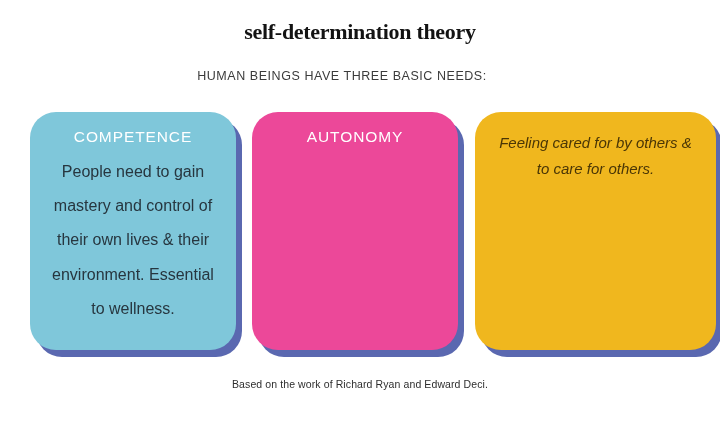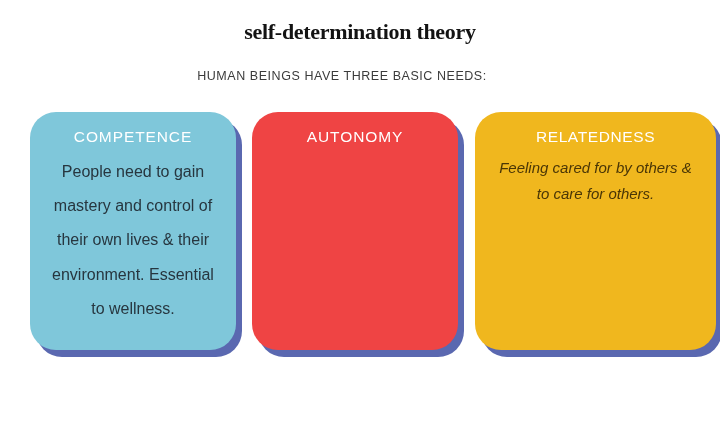--- a/index.html
+++ b/index.html
@@ -84,21 +84,21 @@
     width: 100%;
     height: 100%;
     border-radius: 26px;
     z-index: 1;
     box-sizing: border-box;
     padding: 14px 10px 8px 10px;
     text-align: center;
     overflow: hidden;
   }
   .card.c0 { background: #7fc7da; }
-  .card.c1 { background: #ef4444; }
+  .card.c1 { background: #ec4899; }
   .card.c2 { background: #f0b71e; }
 
   .card-heading {
     font-family: "Liberation Sans", sans-serif;
     font-size: 15.5px;
     font-weight: 400;
     letter-spacing: 0.9px;
     color: #ffffff;
     margin: 2px 0 8px 0;
     line-height: 1.2;
@@ -162,21 +162,21 @@
     <div class="card-wrap c1">
       <div class="card-shadow"></div>
       <div class="card c1">
         <div class="card-heading">AUTONOMY</div>
       </div>
     </div>
 
     <div class="card-wrap c2">
       <div class="card-shadow"></div>
       <div class="card c2">
-        <div class="card-heading">RELATEDNESS</div>
         <div class="card-note">Feeling cared for by others &amp; to care for others.</div>
       </div>
     </div>
 
   </div>
 
+  <div class="footer">Based on the work of Richard Ryan and Edward Deci.</div>
 
 </div>
 
 </body></html>

